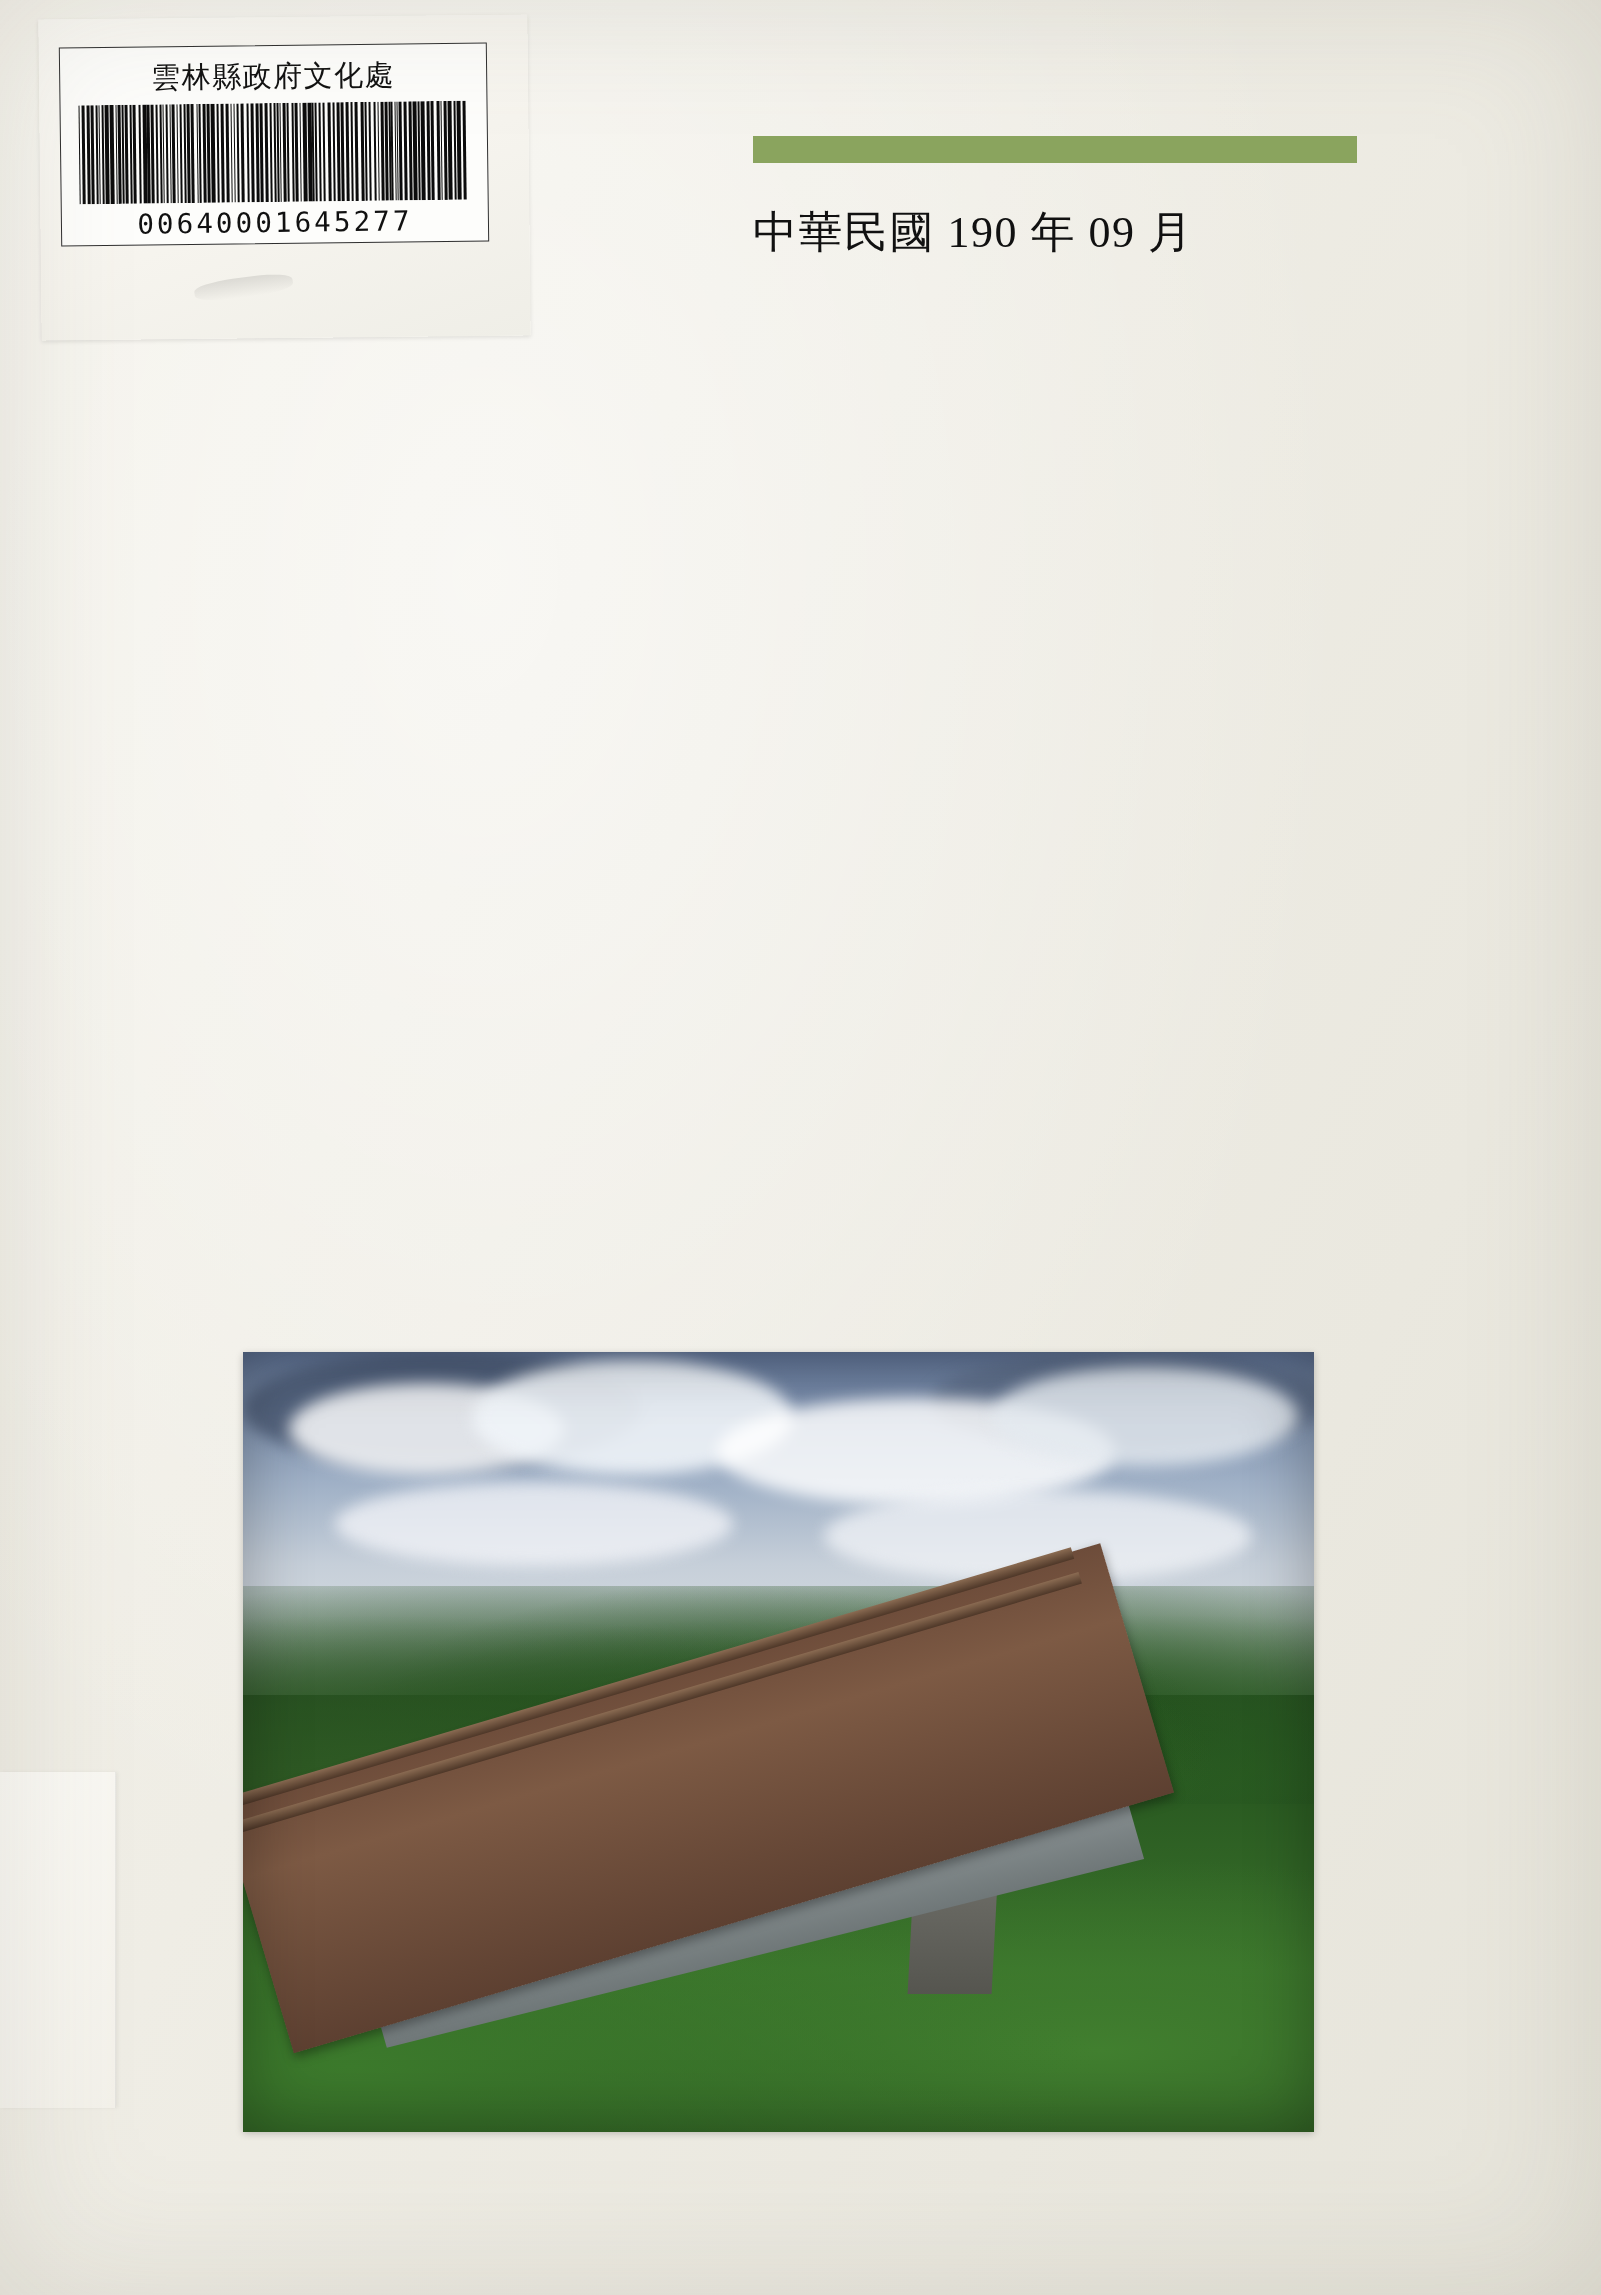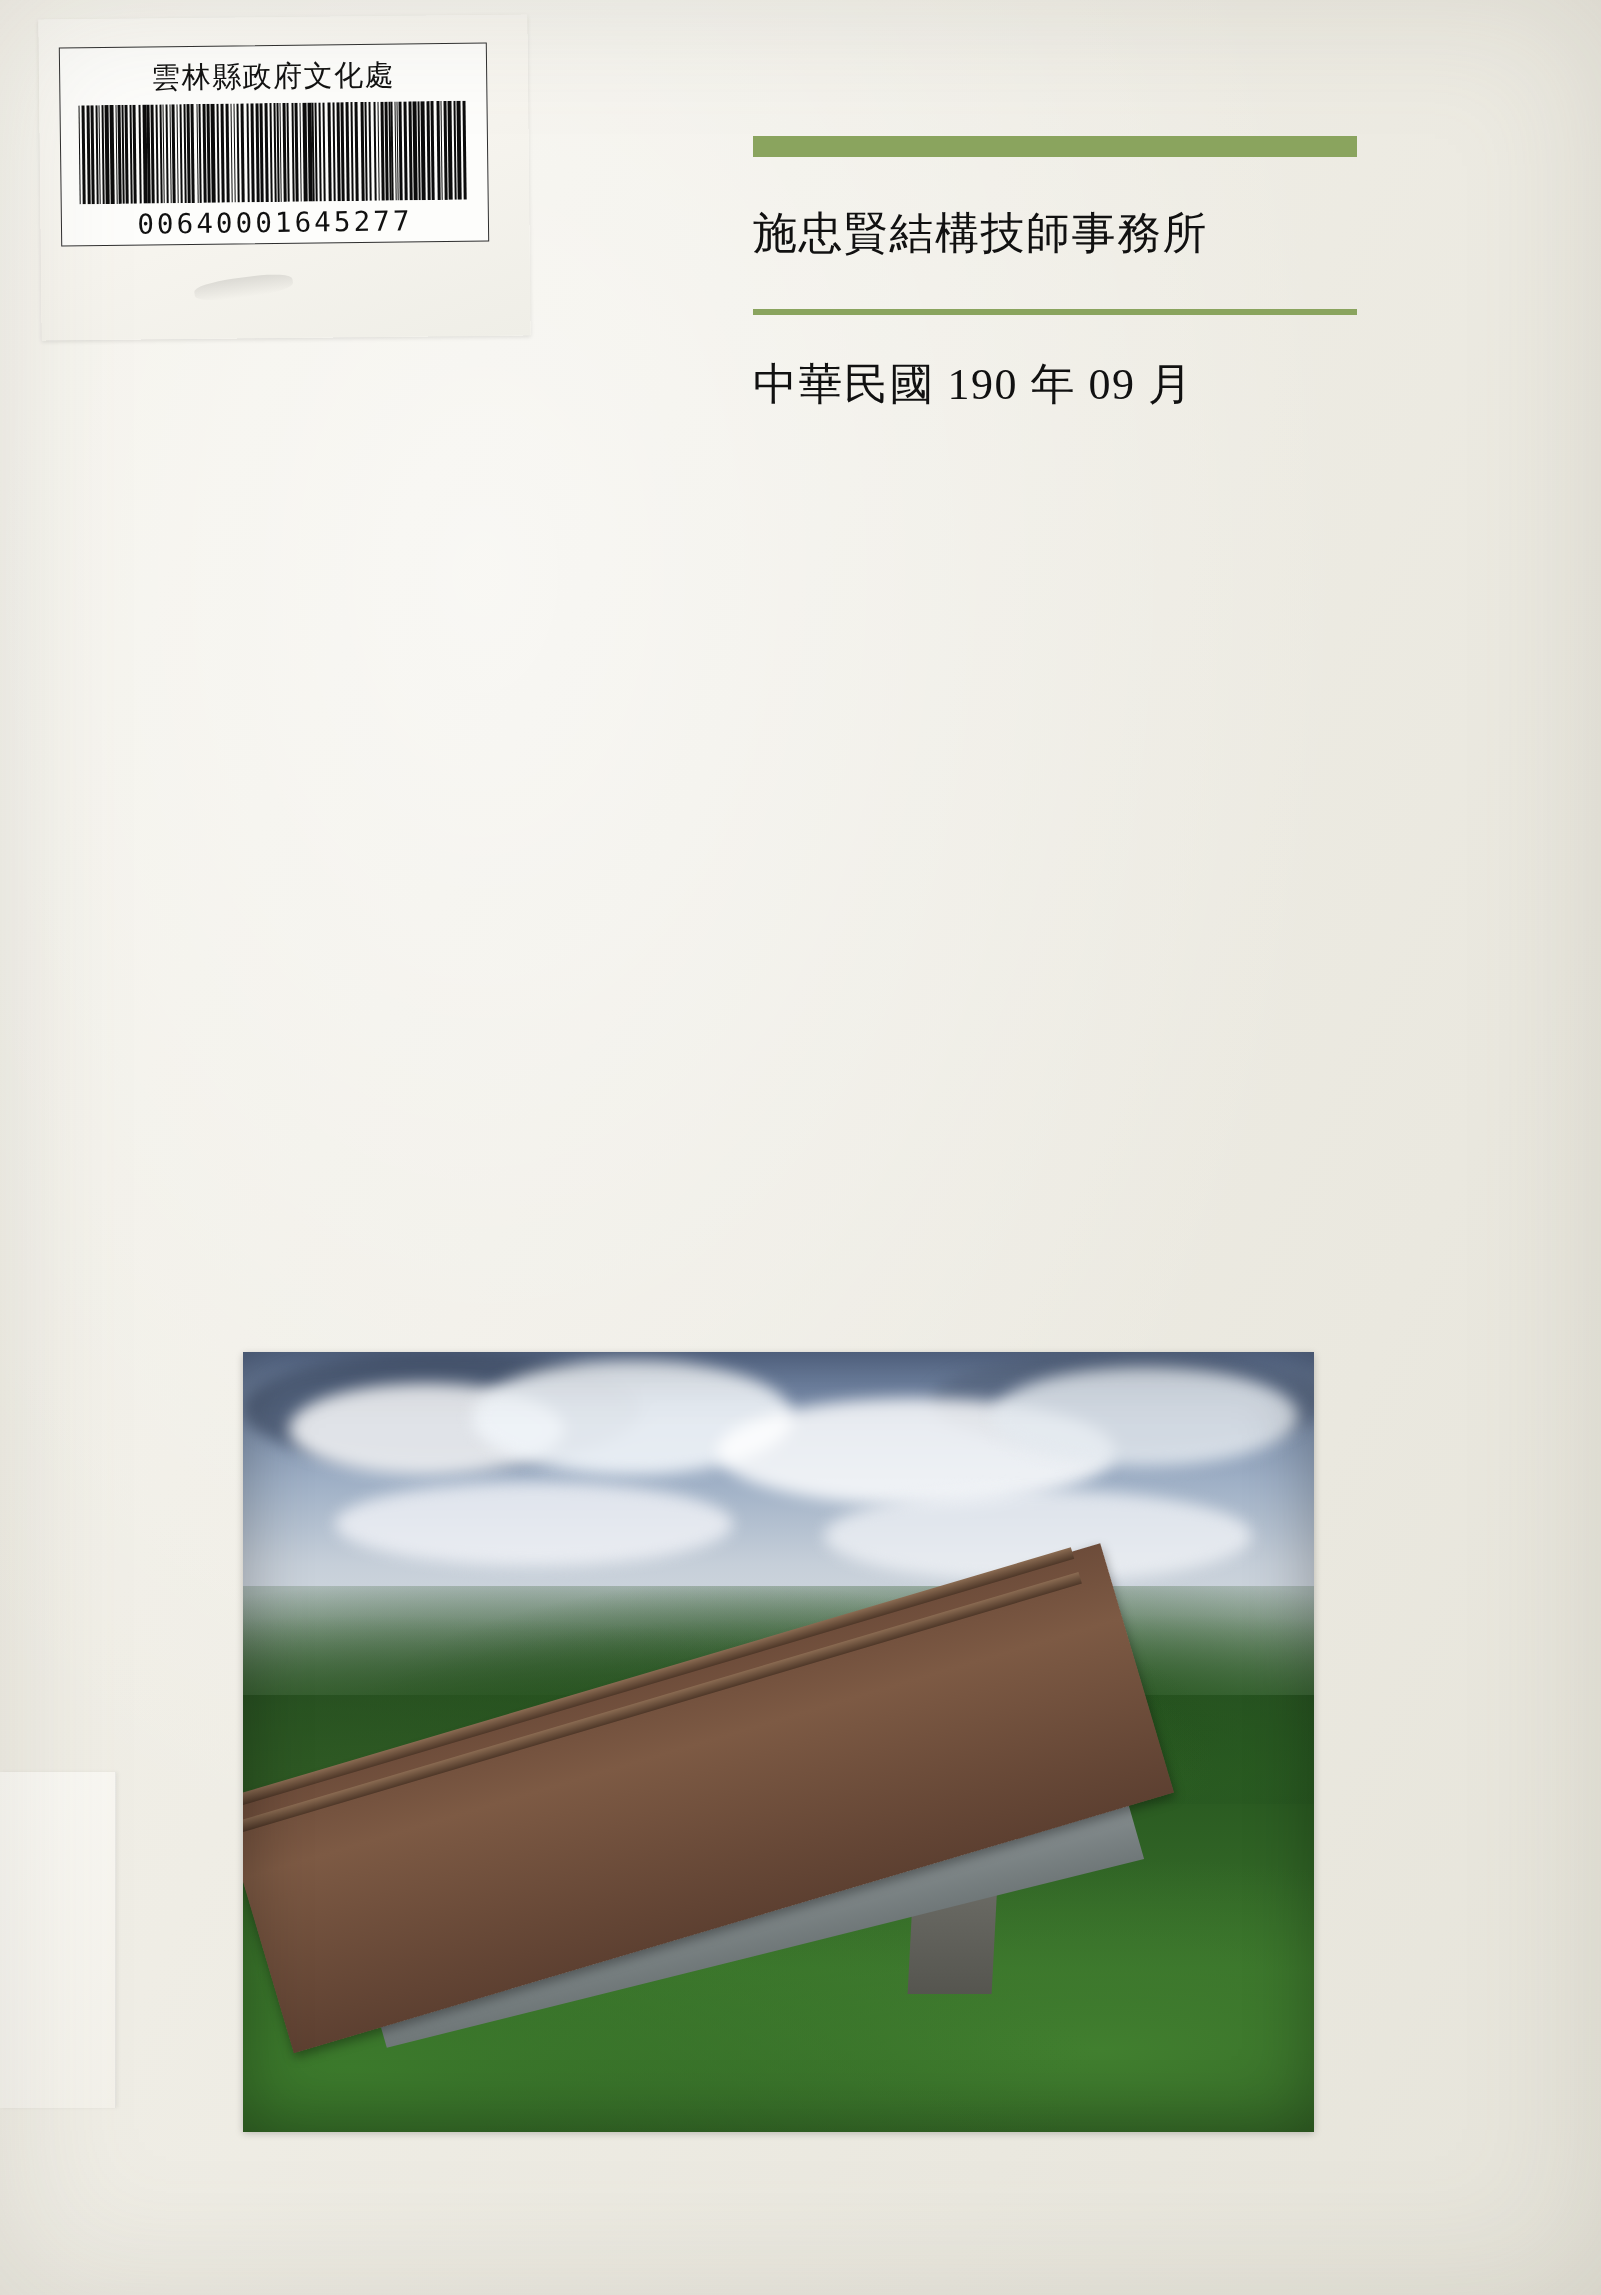--- a/index.html
+++ b/index.html
@@ -474,21 +474,20 @@
       <div class="barcode-number">00640001645277</div>
     </div>
   </div>
 
   <div class="side-sticker"></div>
 
   <div class="title-block">
     <div class="rule"></div>
     <div class="rule"></div>
     <div class="rule thin"></div>
-    <div class="author">施忠賢結構技師事務所</div>
     <div class="rule thin"></div>
     <div class="date">中華民國 190 年 09 月</div>
   </div>
 
   <div class="photo">
     <div class="sky"></div>
     <div class="cloud dark1"></div>
     <div class="cloud dark2"></div>
     <div class="cloud c1"></div>
     <div class="cloud c2"></div>

